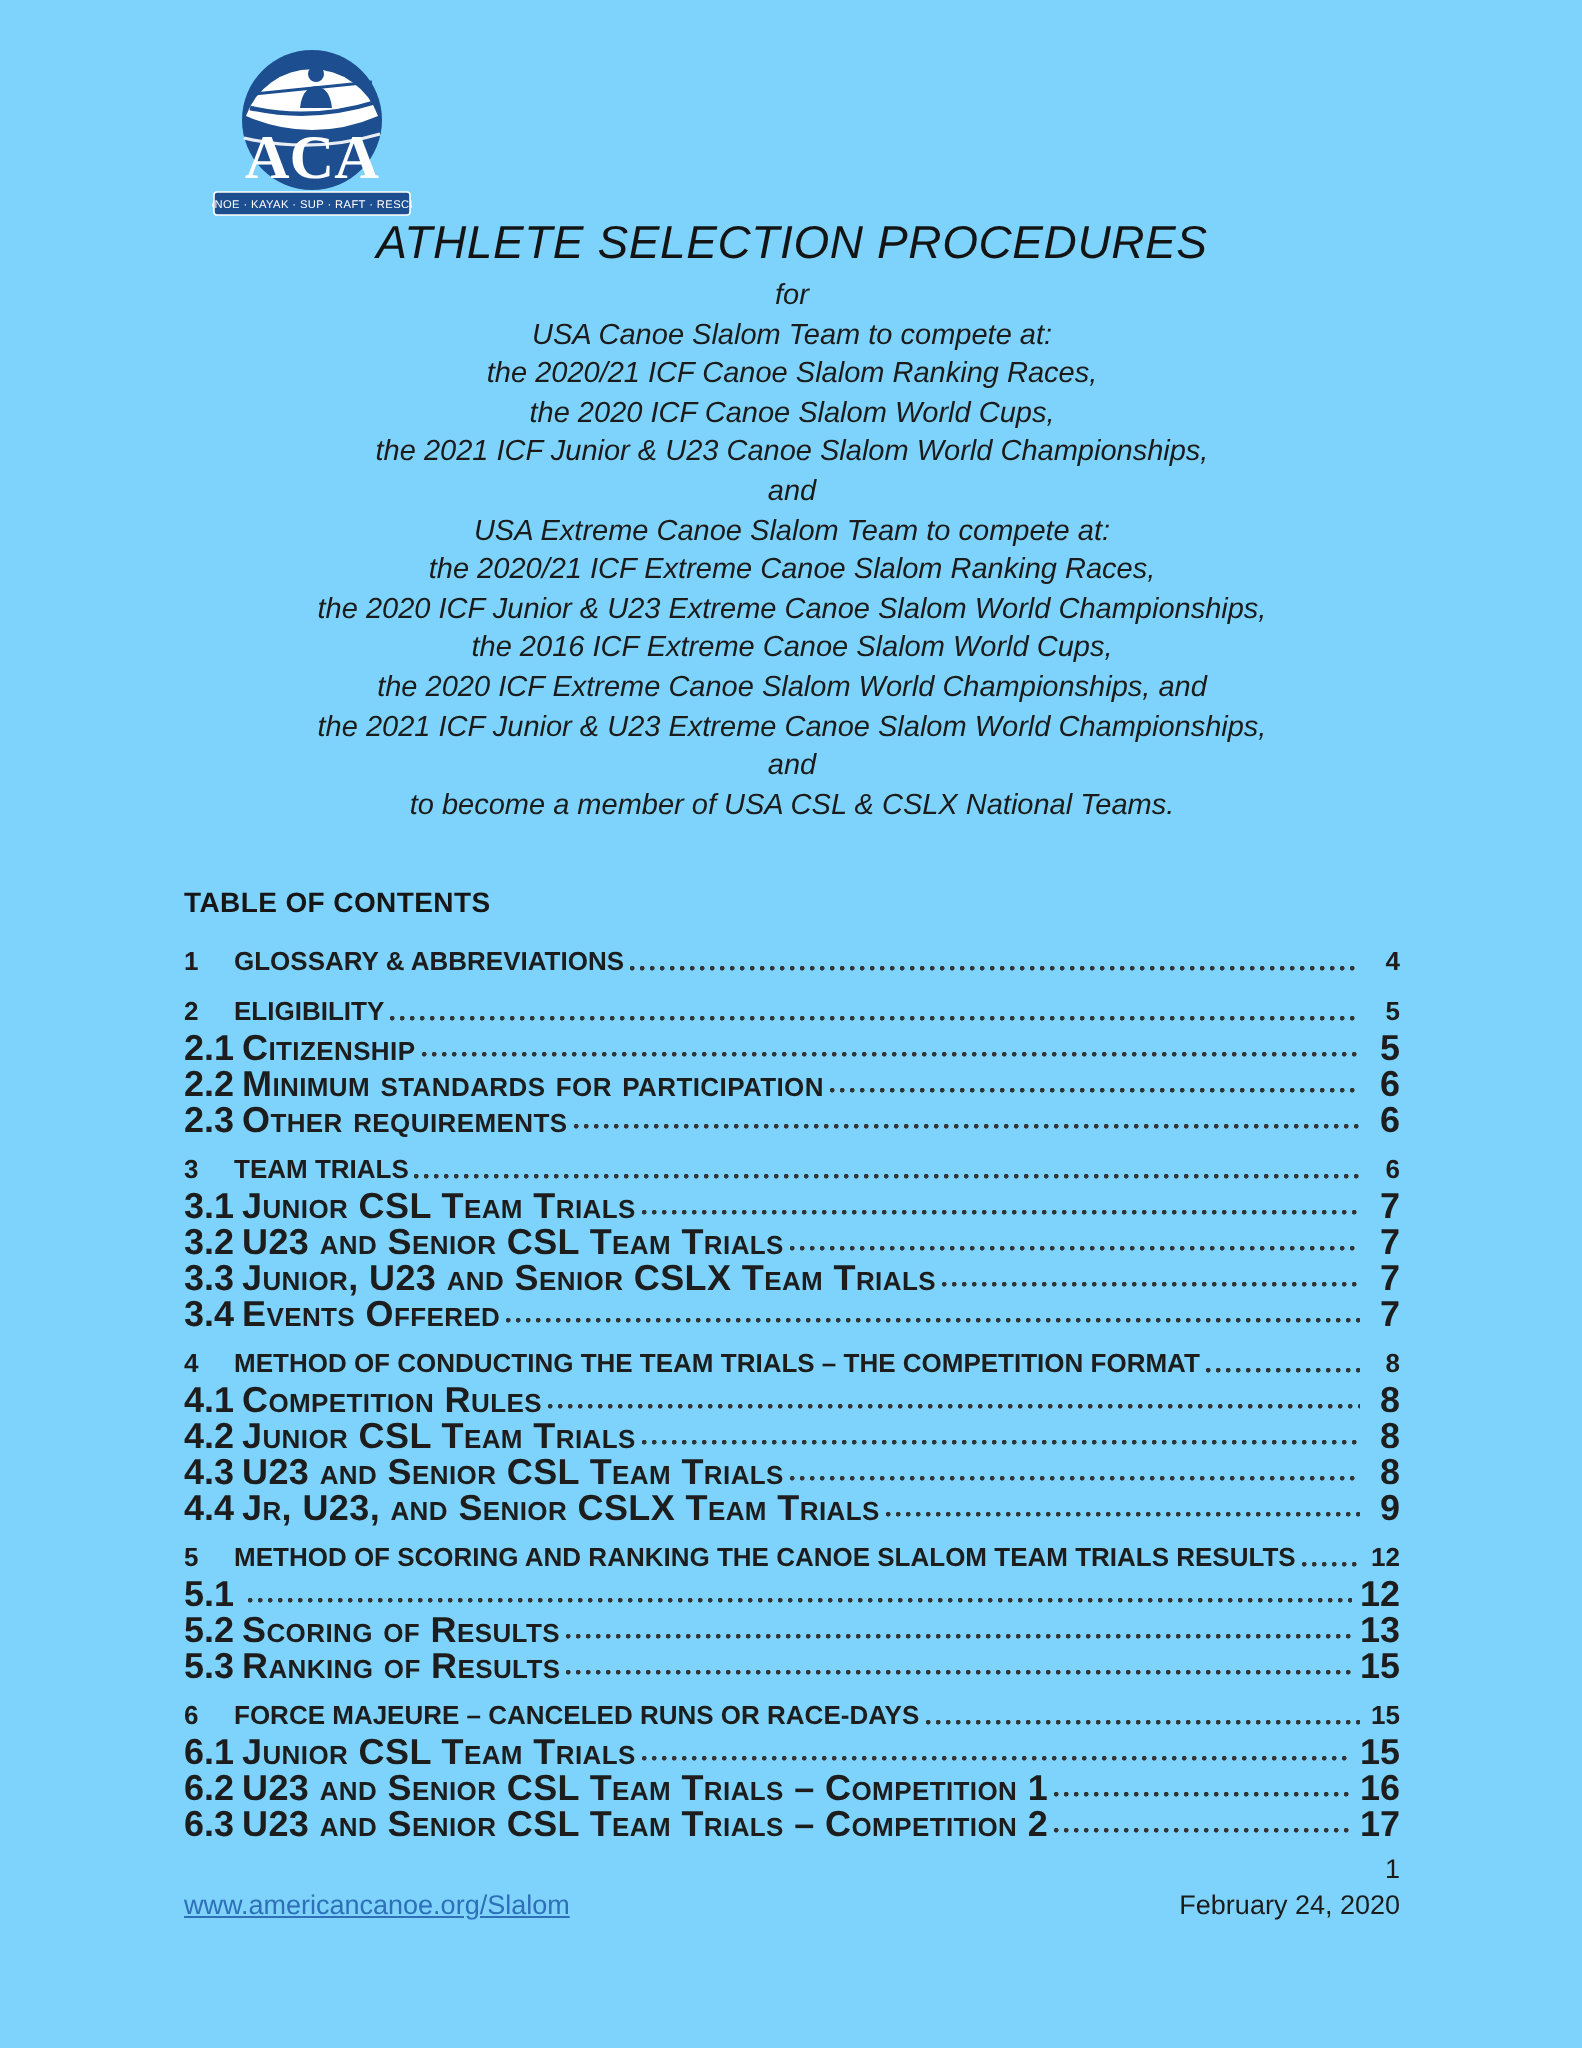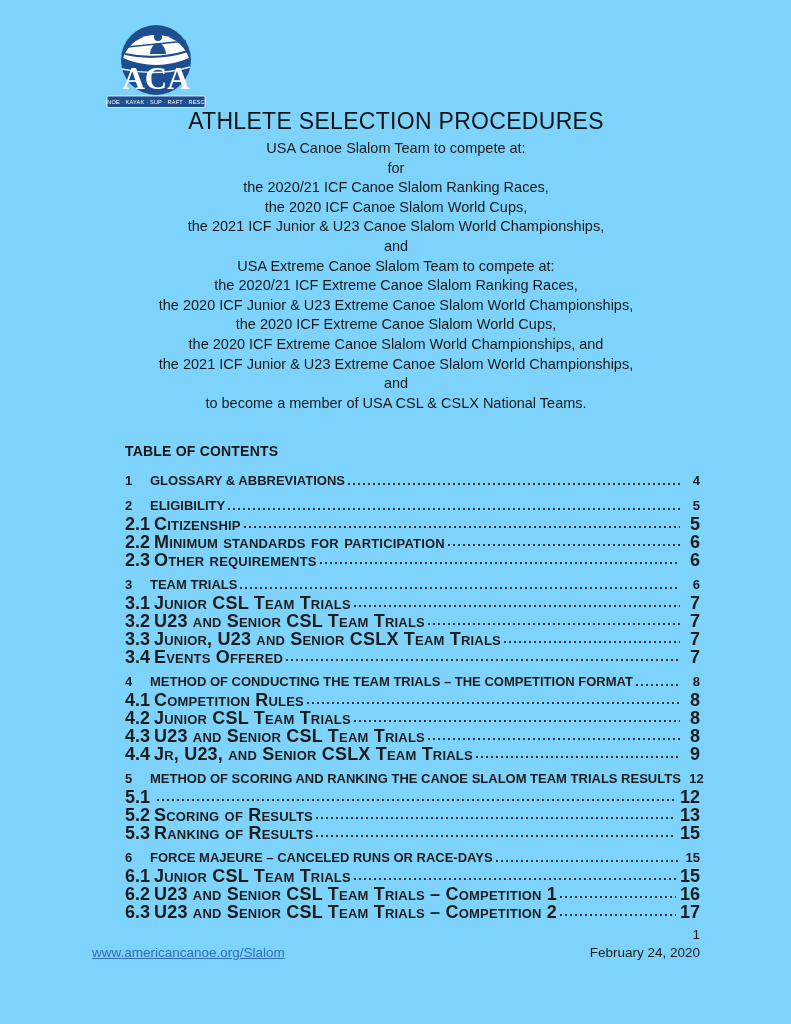--- a/index.html
+++ b/index.html
@@ -9,29 +9,29 @@
     color:#1d1d1d;
     position:relative;
     overflow:hidden;
   }
   .page { position:relative; width:791px; height:1024px; background:#7dd3fc; }
 
   
   .logo { position:absolute; left:106px; top:24px; width:100px; height:86px; }
 
   
-  .title-block { position:absolute; left:92px; right:91px; top:106px; text-align:center; }
+  .title-block { position:absolute; left:92px; right:91px; top:106px; text-align:center;font-style:italic; }
   .doc-heading {
     font-size:23px; font-weight:400; color:#141414;
     letter-spacing:0.3px; line-height:30px; margin:0 0 3px 0;
   }
   .intro-line { font-size:14.5px; line-height:19.6px; color:#1b1b1b; }
 
   
-  .toc-block { position:absolute; left:92px; right:91px; top:443px;margin-left:33px; }
+  .toc-block { position:absolute; left:92px; right:91px; top:443px; }
   .toc-heading {
     font-size:14px; font-weight:700; color:#161616;
     letter-spacing:0.2px; margin:0 0 12px 0; line-height:17px;
   }
   .toc-group { margin-bottom:7px; }
   .toc-row { display:flex; align-items:stretch; line-height:18px; }
   .toc-row.lvl1 { font-weight:700; font-size:13px; }
   .toc-row.lvl2 { font-weight:700; font-size:18px; }
   .toc-num { flex:none; width:25px; }
   .lvl2 .toc-num { width:29px; }
@@ -77,30 +77,30 @@
       <text x="49" y="65" text-anchor="middle" font-family="Liberation Serif, serif" font-size="31" font-weight="bold" fill="#ffffff">ACA</text>
 
       <rect x="0" y="72" width="98" height="11.5" rx="1.5" fill="#1d4e8f" stroke="#ffffff" stroke-width="0.8"></rect>
       <text x="49" y="80.2" text-anchor="middle" font-family="Liberation Sans, sans-serif" font-size="5.6" letter-spacing="0.2" fill="#ffffff">CANOE · KAYAK · SUP · RAFT · RESCUE</text>
     </svg>
   </div>
 
   <div class="title-block">
     <h1 class="doc-heading">ATHLETE SELECTION PROCEDURES</h1>
     <div>
+        <div class="intro-line">for</div>
         <div class="intro-line">USA Canoe Slalom Team to compete at:</div>
-        <div class="intro-line">for</div>
         <div class="intro-line">the 2020/21 ICF Canoe Slalom Ranking Races,</div>
         <div class="intro-line">the 2020 ICF Canoe Slalom World Cups,</div>
         <div class="intro-line">the 2021 ICF Junior &amp; U23 Canoe Slalom World Championships,</div>
         <div class="intro-line">and</div>
         <div class="intro-line">USA Extreme Canoe Slalom Team to compete at:</div>
         <div class="intro-line">the 2020/21 ICF Extreme Canoe Slalom Ranking Races,</div>
         <div class="intro-line">the 2020 ICF Junior &amp; U23 Extreme Canoe Slalom World Championships,</div>
-        <div class="intro-line">the 2020 ICF Extreme Canoe Slalom World Cups,</div>
+        <div class="intro-line">the 2016 ICF Extreme Canoe Slalom World Cups,</div>
         <div class="intro-line">the 2020 ICF Extreme Canoe Slalom World Championships, and</div>
         <div class="intro-line">the 2021 ICF Junior &amp; U23 Extreme Canoe Slalom World Championships,</div>
         <div class="intro-line">and</div>
         <div class="intro-line">to become a member of USA CSL &amp; CSLX National Teams.</div>
       </div>
   </div>
 
   <div class="toc-block">
     <h2 class="toc-heading">TABLE OF CONTENTS</h2>
     <div>

